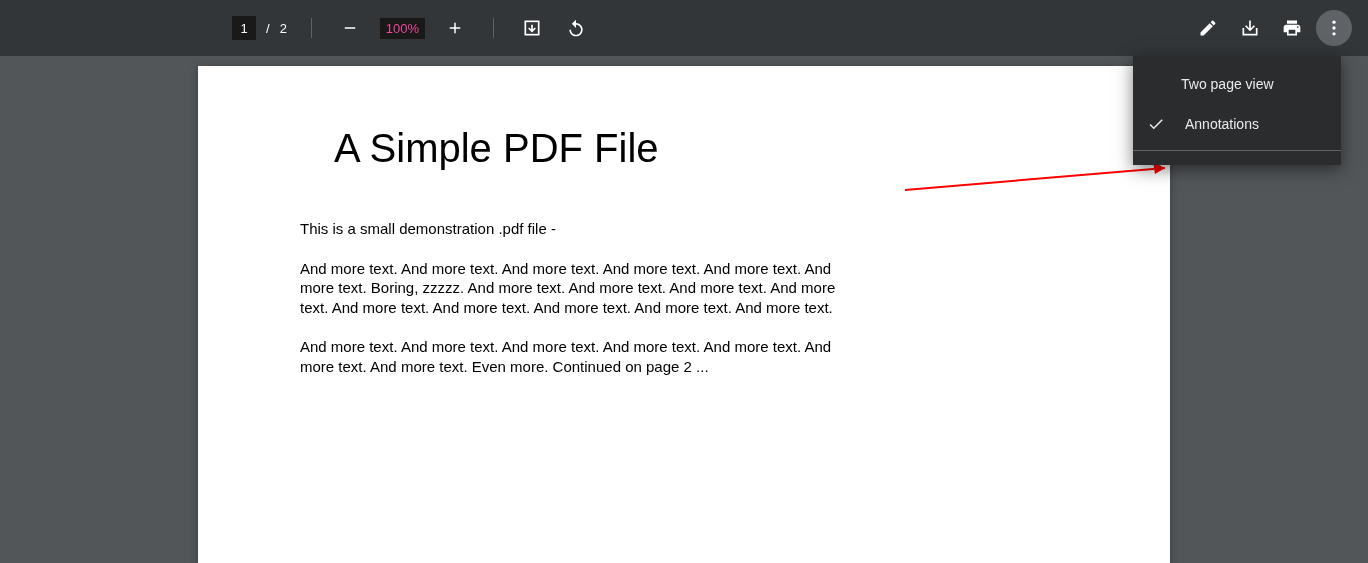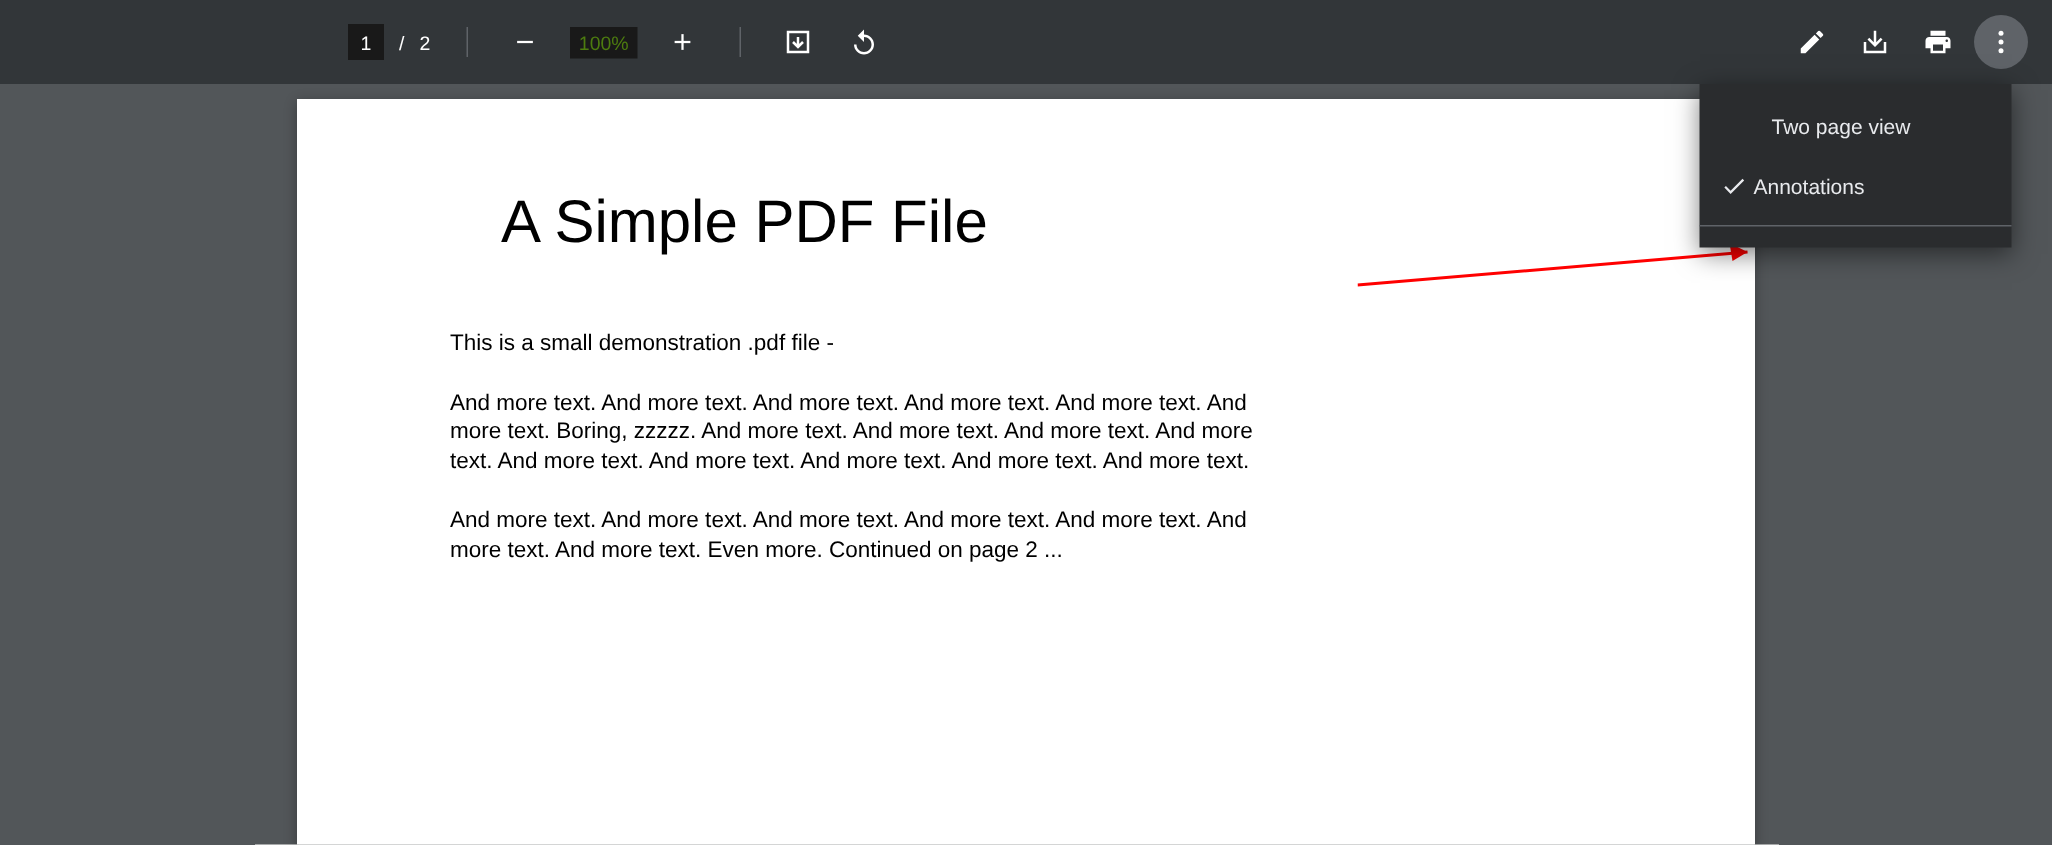--- a/index.html
+++ b/index.html
@@ -57,21 +57,21 @@
       height: 36px;
       display: flex;
       align-items: center;
       justify-content: center;
       cursor: pointer;
       color: #fff;
       border-radius: 50%;
     }
     .zoom-display {
       background: #191919;
-      color: #4d7c0f;
+      color: #ec4899;
       font-size: 13px;
       padding: 3px 6px;
       margin: 0 4px;
     }
     .toolbar-right {
       position: absolute;
       right: 16px;
       display: flex;
       align-items: center;
       gap: 6px;
@@ -118,21 +118,21 @@
       display: flex;
       align-items: center;
       height: 40px;
       padding: 0 16px 0 48px;
       color: #e8eaed;
       font-size: 14px;
       cursor: pointer;
       position: relative;
     }
     .menu-item.with-check {
-      padding-left: 36px;
+      padding-left: 52px;
     }
     .menu-check {
       position: absolute;
       left: 14px;
       top: 50%;
       transform: translateY(-50%);
     }
     .menu-divider {
       height: 1px;
       background: #5f6368;

